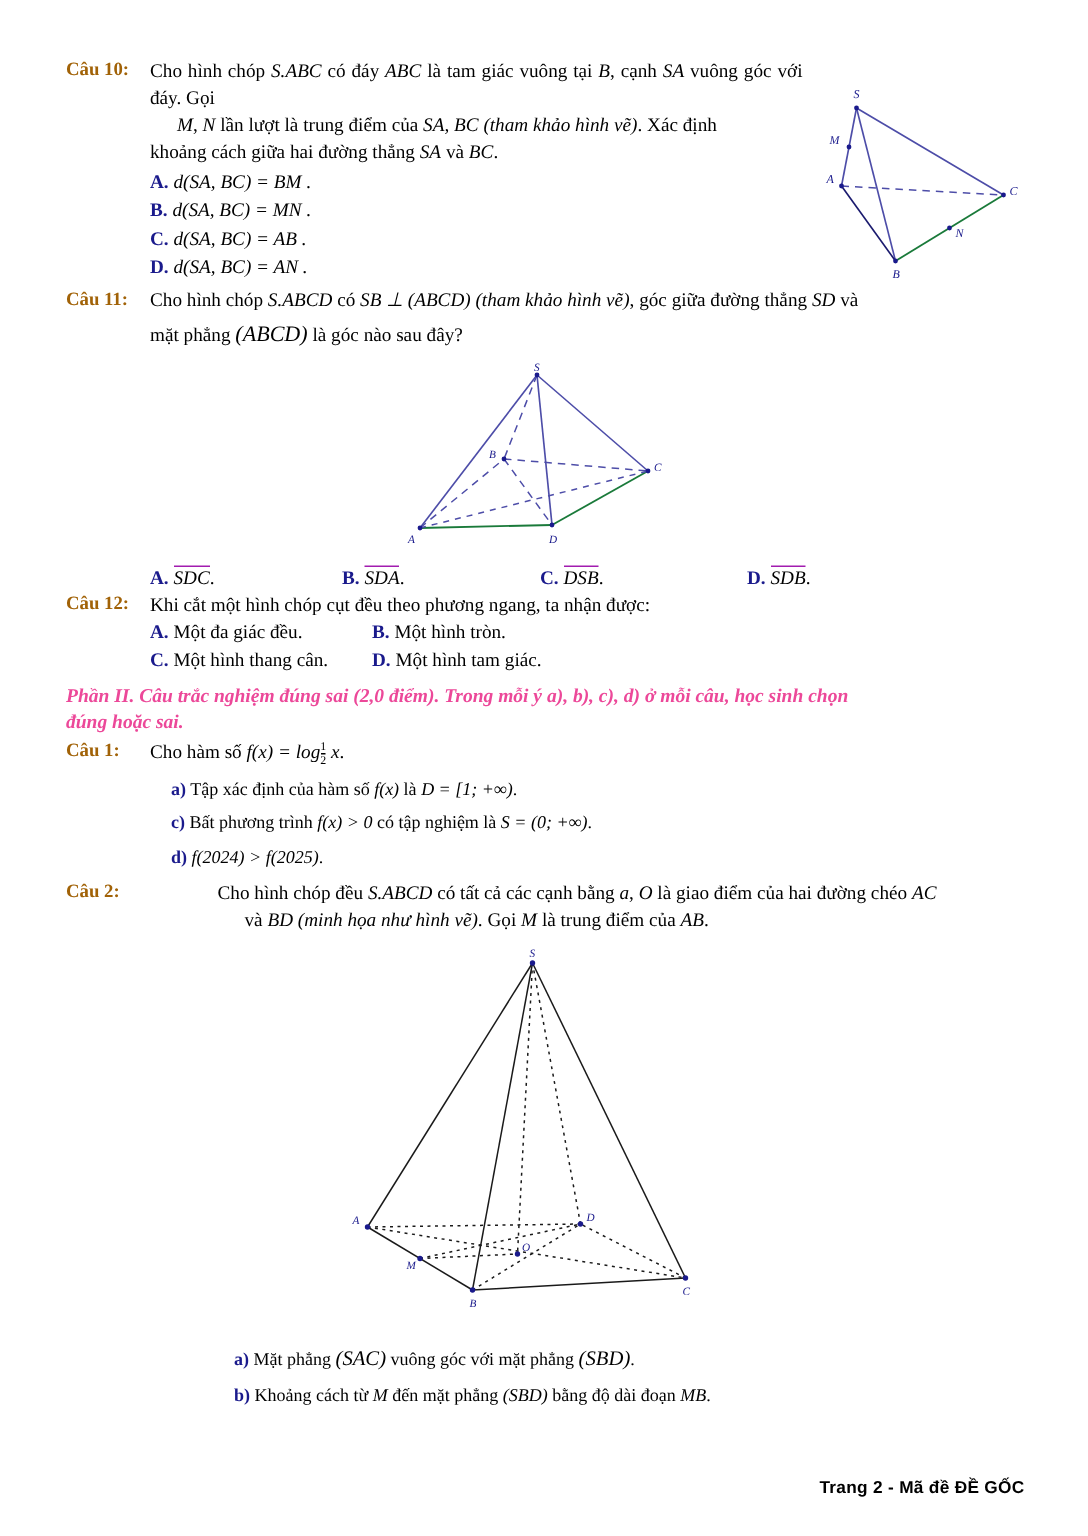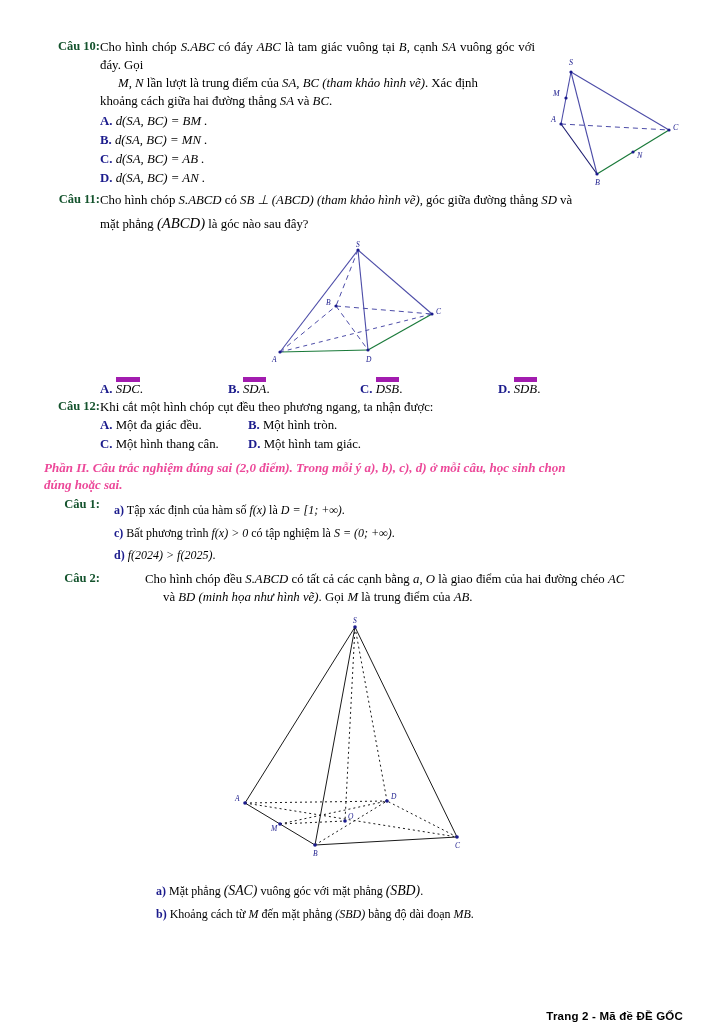--- a/index.html
+++ b/index.html
@@ -17,27 +17,26 @@
     width: 725px;
     min-height: 1024px;
     padding: 38px 40px 20px 44px;
   }
   .q-block {
     display: flex;
     align-items: flex-start;
     margin-bottom: 2px;
   }
   .q-label {
-    color: #14532d;
+    color: #a16207;
     font-weight: bold;
     flex: 0 0 56px;
     font-size: 12.5px;
     padding-top: 1px;
     white-space: nowrap;
-    text-align: right;
   }
   .q-body {
     flex: 1 1 auto;
     font-size: 12.8px;
     line-height: 1.42;
     text-align: justify;
   }
   .mi { font-family: "Liberation Serif", serif; font-style: italic; }
   .it { font-style: italic; }
   .opt-line { margin-top: 1px; }
@@ -66,29 +65,29 @@
     display: inline-block;
     vertical-align: -0.55em;
     font-size: 0.62em;
     text-align: center;
     line-height: 1.05;
   }
   .frac .num { display: block; }
   .frac .den { display: block; border-top: 1px solid #000; }
   .over-arc {
     display: inline-block;
-    border-top: 5px solid #a21caf;
+    border-top: 1px solid #a21caf;
     padding-top: 0px;
     line-height: 1.15;
     position: relative;
   }
   .footer {
     position: absolute;
     right: 42px;
-    bottom: 2px;
+    bottom: 26px;
     font-family: "Liberation Sans", sans-serif;
     font-weight: bold;
     font-size: 11.5px;
     letter-spacing: 0.2px;
   }
   .fig-c10 {
     position: absolute;
     right: 36px;
     top: 52px;
   }
@@ -270,20 +269,25 @@
   </div>
 
   <div class="section-head">
     <div>Phần II. Câu trắc nghiệm đúng sai (2,0 điểm). Trong mỗi ý a), b), c), d) ở mỗi câu, học sinh chọn</div>
     <div>đúng hoặc sai.</div>
   </div>
 
   <div class="q-block">
     <div class="q-label">Câu 1:</div>
     <div class="q-body">
+      <div>
+        <span>Cho hàm số</span>
+        <span class="mi">f(x) = log</span><span class="frac"><span class="num">1</span><span class="den">2</span></span>
+        <span class="mi">x</span><span>.</span>
+      </div>
 
       <div class="sub-item">
         <span class="sub-tag">a)</span>
         <span>Tập xác định của hàm số</span>
         <span class="mi">f(x)</span>
         <span>là</span>
         <span class="mi">D = [1; +∞)</span><span>.</span>
       </div>
       <div class="sub-item">
         <span class="sub-tag">c)</span>

